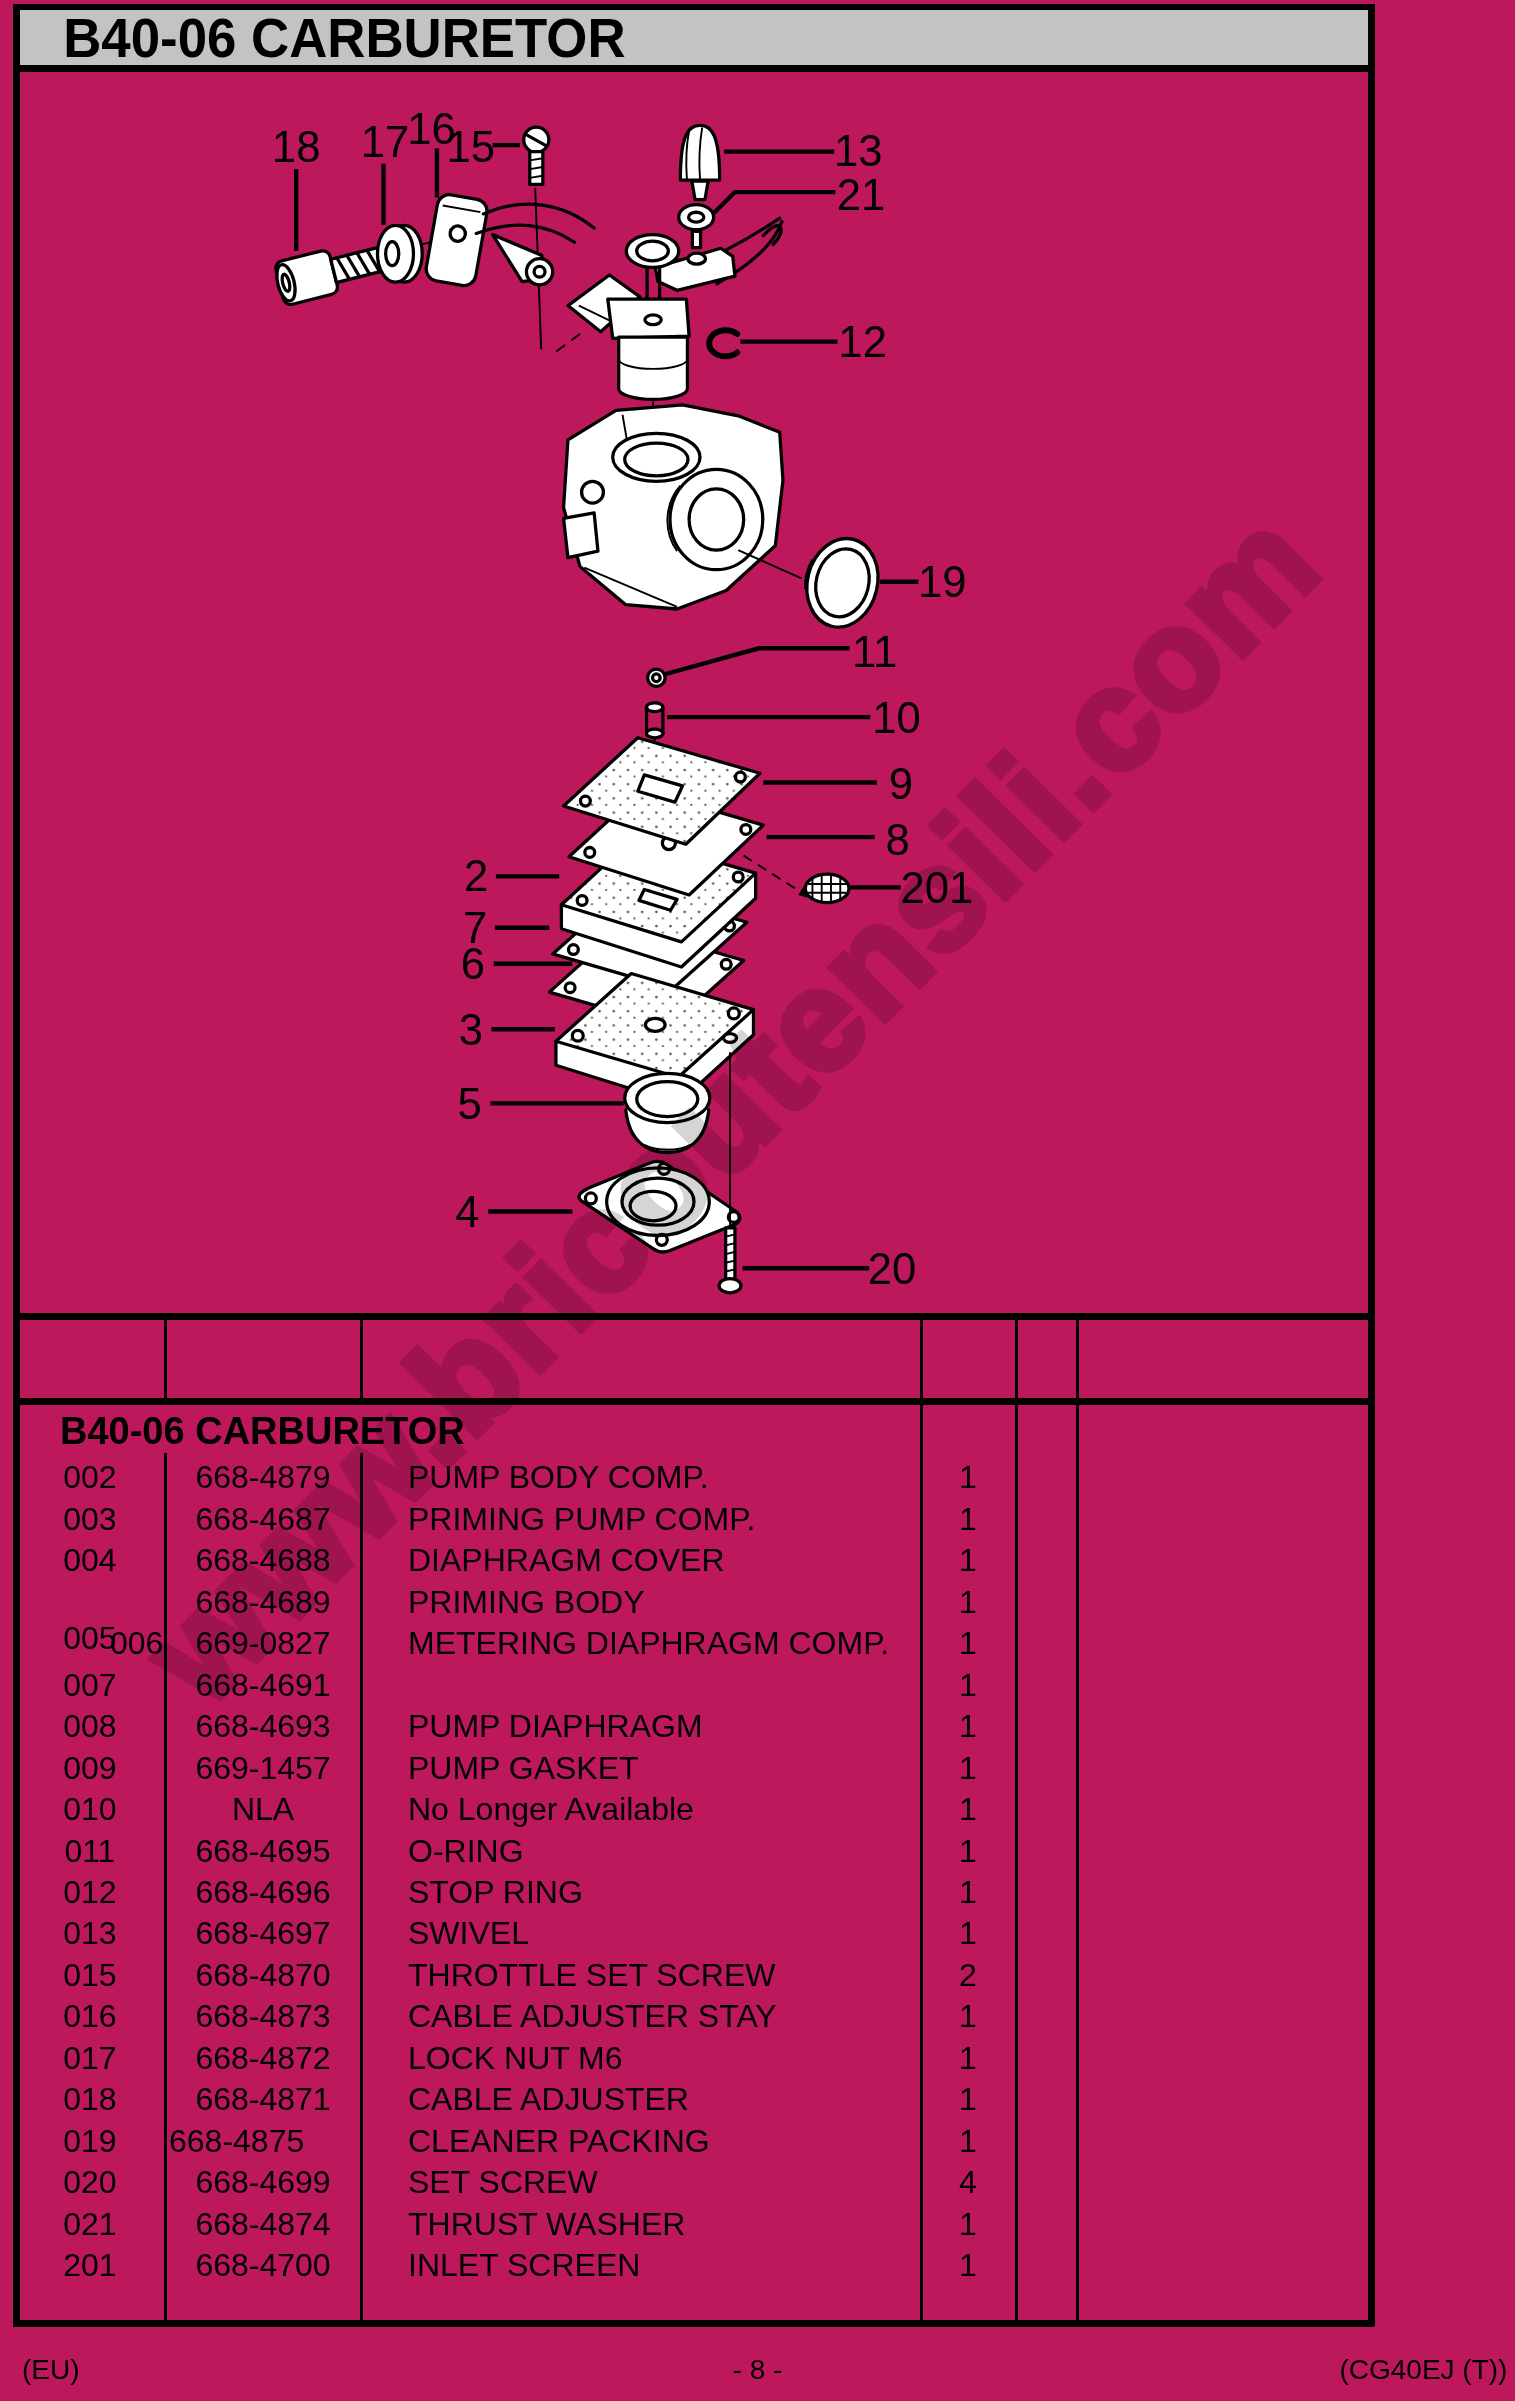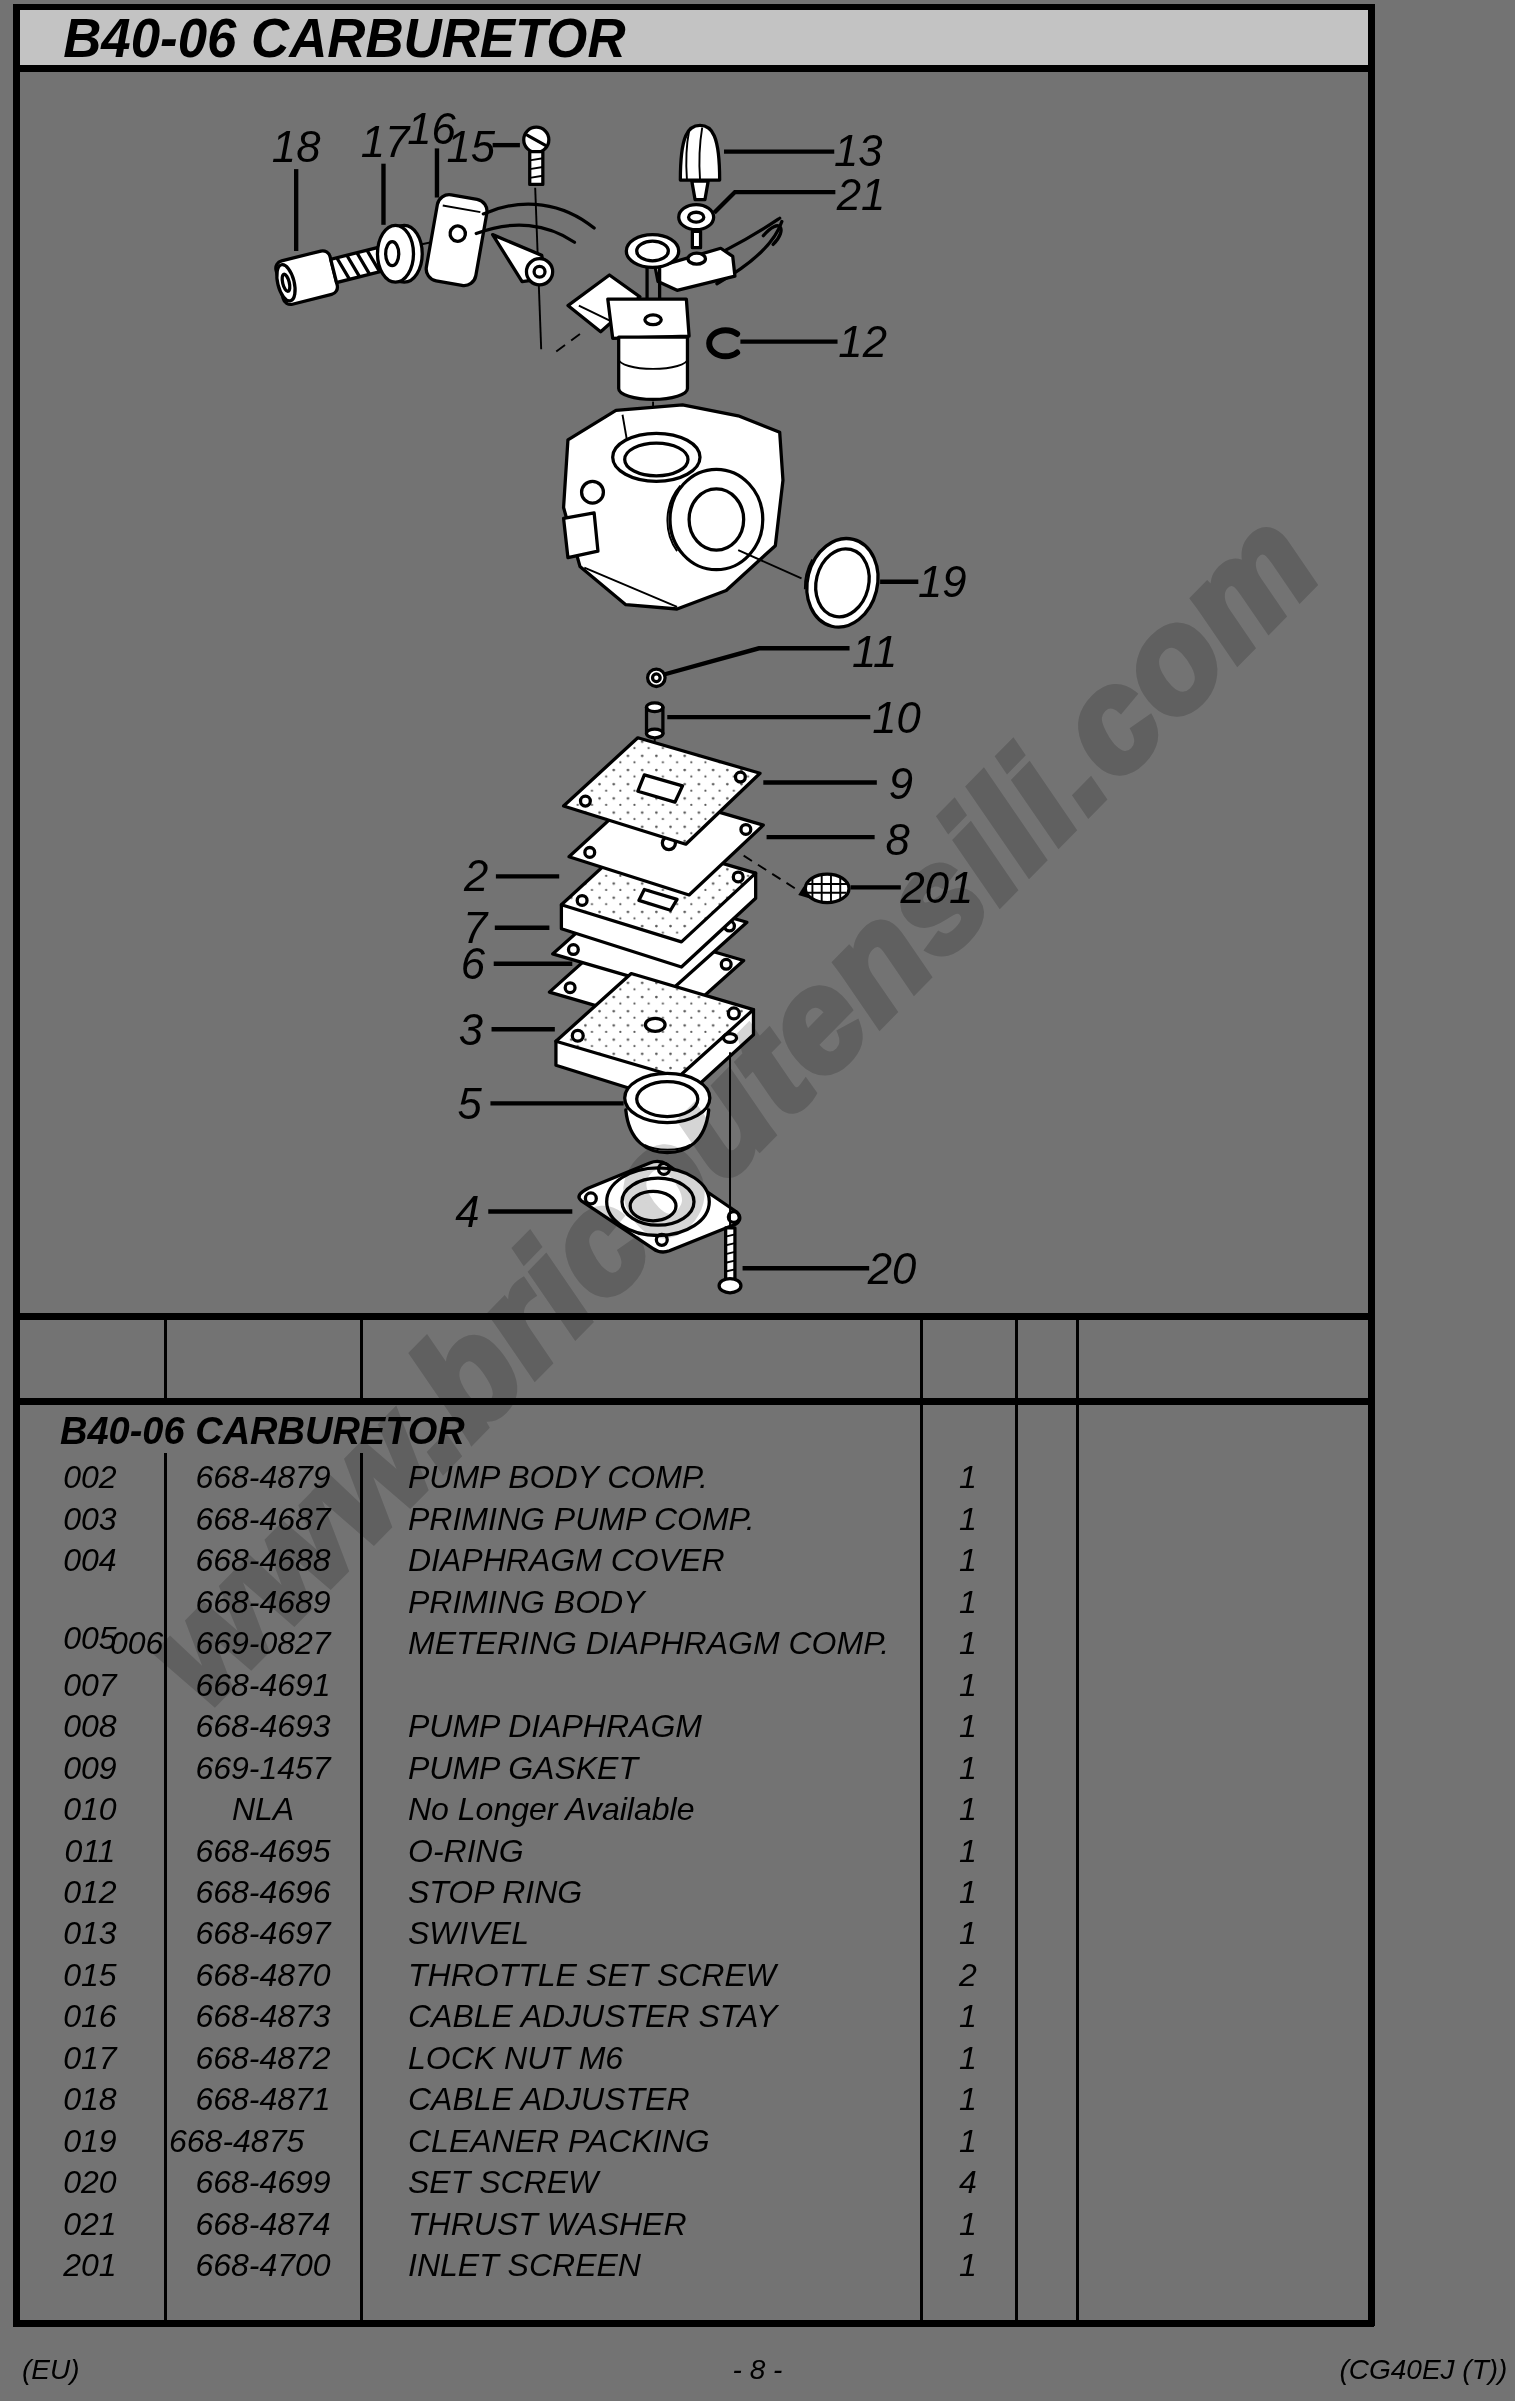--- a/index.html
+++ b/index.html
@@ -1,17 +1,17 @@
 <!DOCTYPE html>
 <html style="font-size:8.7px"><head>
 <meta charset="utf-8">
 <style>
   html,body{margin:0;padding:0;background:#fff;}
-  .page{position:relative;width:1515px;height:2401px;background:#737373;
-        font-family:"Liberation Sans","DejaVu Sans",sans-serif;color:#000;overflow:hidden;font-style:italic;}
+  .page{position:relative;width:1515px;height:2401px;background:#be185d;
+        font-family:"Liberation Sans","DejaVu Sans",sans-serif;color:#000;overflow:hidden;}
   .abs{position:absolute;}
   
   .hline,.vline{position:absolute;background:#000;}
   
   .titlebar{position:absolute;left:19.6px;top:9.8px;width:1348px;height:56px;
             background:var(--header-bg,#c3c3c3);display:flex;align-items:center;}
   .titlebar .t{font-size:55px;font-weight:bold;letter-spacing:0px;padding-left:45px;white-space:nowrap;transform:scaleX(.96);transform-origin:left center;}
   
   .thead{position:absolute;left:19.6px;top:1320px;width:1348px;height:79px;background:var(--header-bg,#c3c3c3);}
   .hcell{position:absolute;top:0;height:79px;display:flex;flex-direction:column;justify-content:center;

